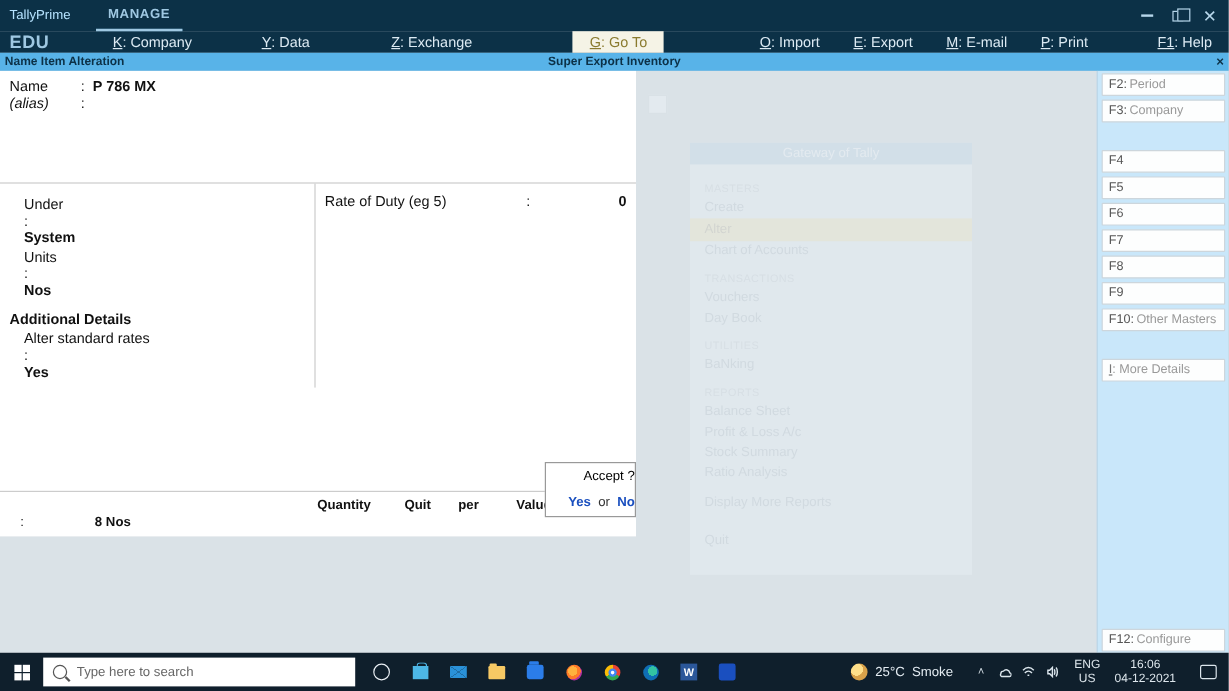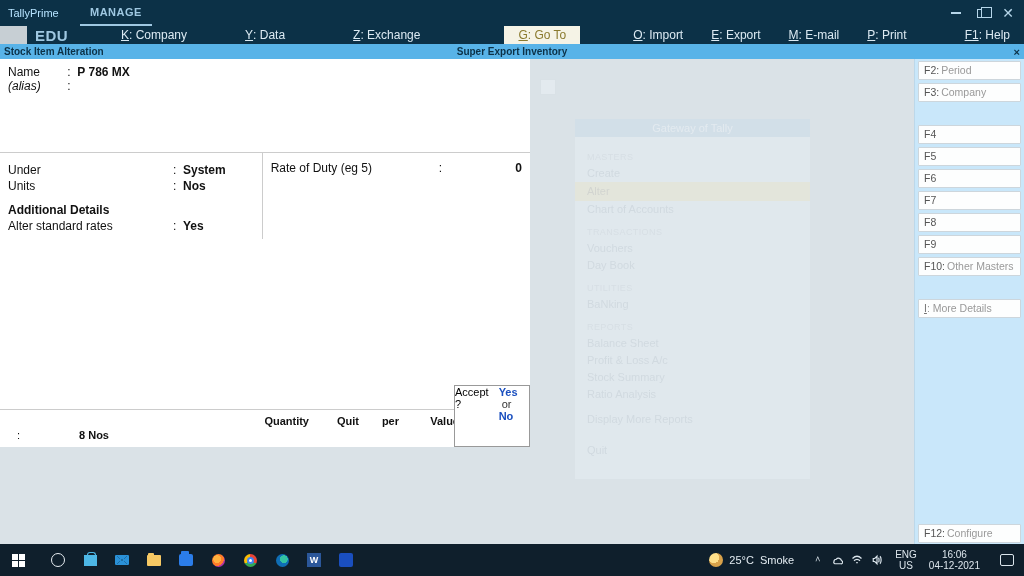--- a/index.html
+++ b/index.html
@@ -12,21 +12,21 @@
   .manage-tab::after { content: ""; position: absolute; bottom: -2px; left: 0; right: 0; height: 2px; background: #9fc8e2; }
   .win-controls { margin-left: auto; display: flex; gap: 16px; padding-right: 10px; color: #b6d6ea; }
   .win-controls span { cursor: pointer; display: inline-flex; align-items: center; }
   .win-icon { display:inline-block; }
   .win-min { width:10px; height:2px; background:#b6d6ea; }
   .win-max { width:9px; height:9px; border:1px solid #b6d6ea; position:relative; }
   .win-max::after { content:""; position:absolute; width:9px; height:9px; border:1px solid #b6d6ea; top:-3px; left:3px; background:#0c3147; }
   .win-x { font-size:14px; line-height:1; }
 
   
-  .menubar { height: 18px; background: #0c3147; color: #dceaf3; display: flex; align-items: center; font-size: 12px; margin-left: 27px; }
+  .menubar { height: 18px; background: #0c3147; color: #dceaf3; display: flex; align-items: center; font-size: 12px; }
   .edu-label { width: 80px; padding-left: 8px; color: #9fc8e2; font-weight: bold; font-size: 15px; letter-spacing: 0.5px; }
   .menu-items { flex: 1; display: flex; }
   .menu-item { padding: 0 14px; height: 18px; display: flex; align-items: center; cursor: pointer; }
   .menu-item u { text-decoration: underline; }
   .menu-item.highlight { background: #f5f3e6; color: #8a7a2e; }
   .spacer-flex { flex: 1; }
 
   
   .context-header { height: 15px; background: #58b3e8; color: #0c3147; font-size: 10px; font-weight: 600; display: flex; align-items: center; }
   .ctx-left { padding-left: 4px; }
@@ -50,21 +50,21 @@
   .form-top { padding: 6px 8px 3px; }
   .lbl { display: inline-block; width: 56px; }
   .colon { display:inline-block; width: 10px; text-align:center; }
   .val-bold { font-weight: 700; }
   .alias { font-style: italic; }
   .form-detail { display: flex; margin-top: 56px; border-top: 0.6px solid #ccc; }
   .col { padding: 8px 8px 4px; }
   .col.left { width: 320px; border-right: 0.6px solid #ccc; }
   .col.right { flex: 1; }
   .sec-title { font-weight: 700; margin: 10px 0 2px; }
-  .row { display: flex; margin: 2px 0; }
+  .row { display: flex; margin: 2px 12px; flex-direction: column; }
   .row .rlabel { width: 165px; }
   .row .rcolon { width: 10px; }
   .row .rval { font-weight: 700; }
   .col.right .row2 { display: flex; gap: 28px; }
   .col.right .r2a { width: 140px; }
   .col.right .r2b { width: 14px; }
   .col.right .r2c { font-weight: 700; }
   .form-bottom { margin-top: auto; border-top: 0.6px solid #ccc; padding: 5px 6px 6px; font-size: 11px; }
   .ob-header { display: flex; font-weight: 700; }
   .ob-header span { text-align: right; }
@@ -72,21 +72,21 @@
   .obh-qty { width: 78px; }
   .obh-rate { width: 50px; }
   .obh-per { width: 40px; text-align:left; padding-left:4px; }
   .obh-val { width: 60px; }
   .ob-row { display: flex; margin-top: 2px; }
   .obr-label { width: 200px; text-align: right; }
   .obr-colon { width: 25px; text-align: center; }
   .obr-qty { width: 78px; text-align: right; font-weight: 700; }
 
   
-  .accept-box { position: absolute; left: 454px; top: 326px; width: 76px; height: 62px; background: #fff; border: 0.6px solid #999; font-size: 11px; display: flex; align-items: flex-start; justify-content: center; gap: 10px; }
+  .accept-box { position: absolute; left: 454px; top: 326px; width: 76px; height: 46px; background: #fff; border: 0.6px solid #999; font-size: 11px; display: flex; flex-direction: column; align-items: flex-end; justify-content: center; gap: 10px; }
   .accept-box .aq { font-weight: 400; }
   .accept-box .ayn { font-size: 11px; }
   .accept-box .ayn .yes, .accept-box .ayn .no { color: #1a4fbf; font-weight: 700; cursor: pointer; }
   .accept-box .ayn .or { color: #333; padding: 0 3px; }
 
   
   .fpanel { position: absolute; right: 0; top: 0; width: 110px; bottom: 0; background: #c9e7fa; border-left: 1px solid #bcd8ea; }
   .fbtn { background: #fdfefe; border: 0.6px solid #cdd6dc; border-radius: 1px; margin: 1.5px 3px; height: 19px; font-size: 10.5px; display: flex; align-items: center; padding: 0 5px; color: #777; cursor: pointer; }
   .fbtn .fk { color: #555; }
   .fbtn.split .fk::after { content: ":"; padding-right: 2px; }
@@ -189,21 +189,21 @@
         <span>: Print</span>
       </div>
     <div class="menu-item" style="margin-left:30px">
         <u><span>F1</span></u>
         <span>: Help</span>
       </div>
   </div>
 </div>
 
 <div class="context-header">
-  <span class="ctx-left">Stock Item Alteration</span>
+  <span class="ctx-left">Name Item Alteration</span>
   <span class="ctx-center">Super Export  Inventory</span>
   <span class="ctx-x">×</span>
 </div>
 
 <div class="main">
 
   <div class="gateway-panel">
     <div class="gateway-title">Gateway of Tally</div>
     <div class="gateway-body">
       <div class="cat">MASTERS</div>
@@ -328,20 +328,24 @@
 
 <div class="taskbar">
   <div class="start-btn">
     <div class="win-logo">
         <span></span>
         <span></span>
         <span></span>
         <span></span>
       </div>
   </div>
+  <div class="search-box">
+    <span class="mag"></span>
+    <span>Type here to search</span>
+  </div>
   <div class="tb-icons">
     <div class="tb-ico">
         <span class="circle-o"></span>
       </div>
     <div class="tb-ico">
         <span class="store-i"></span>
       </div>
     <div class="tb-ico">
         <span class="mail-i"></span>
       </div>

